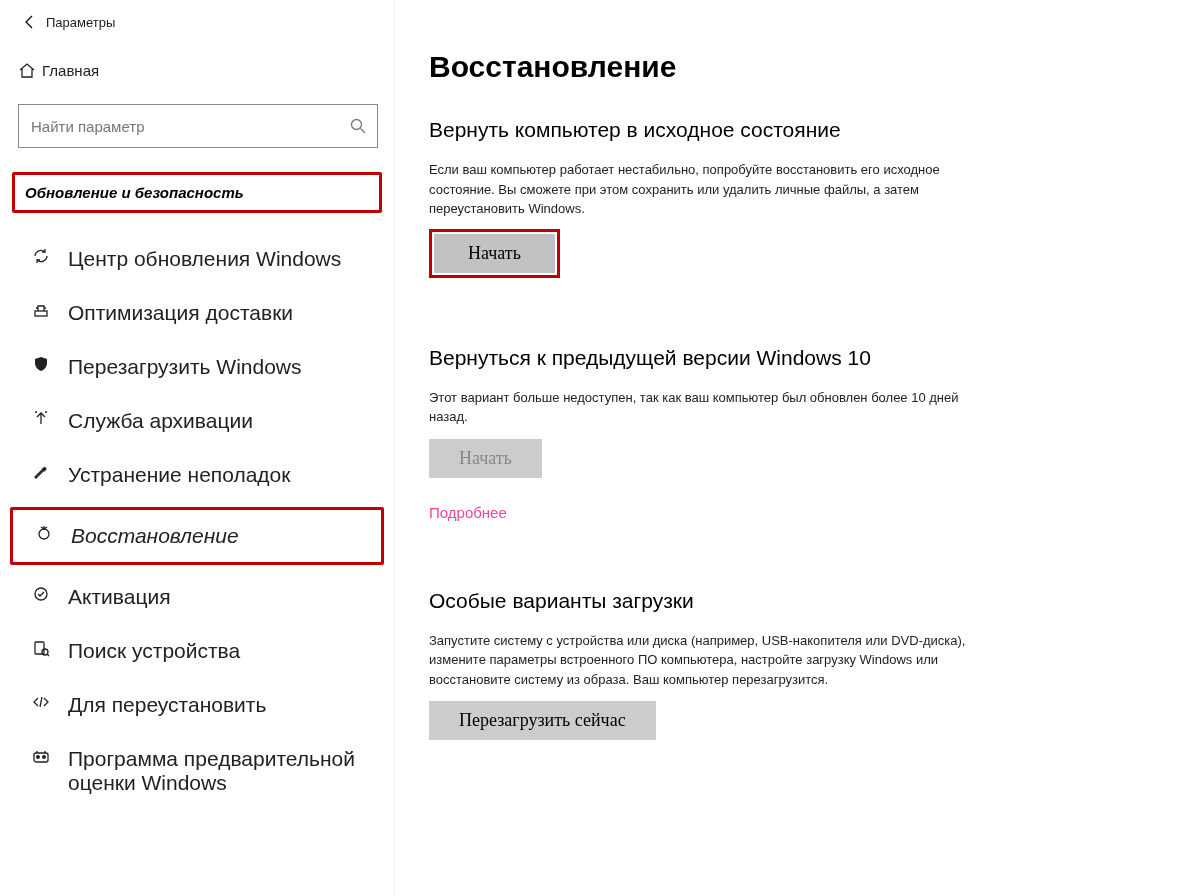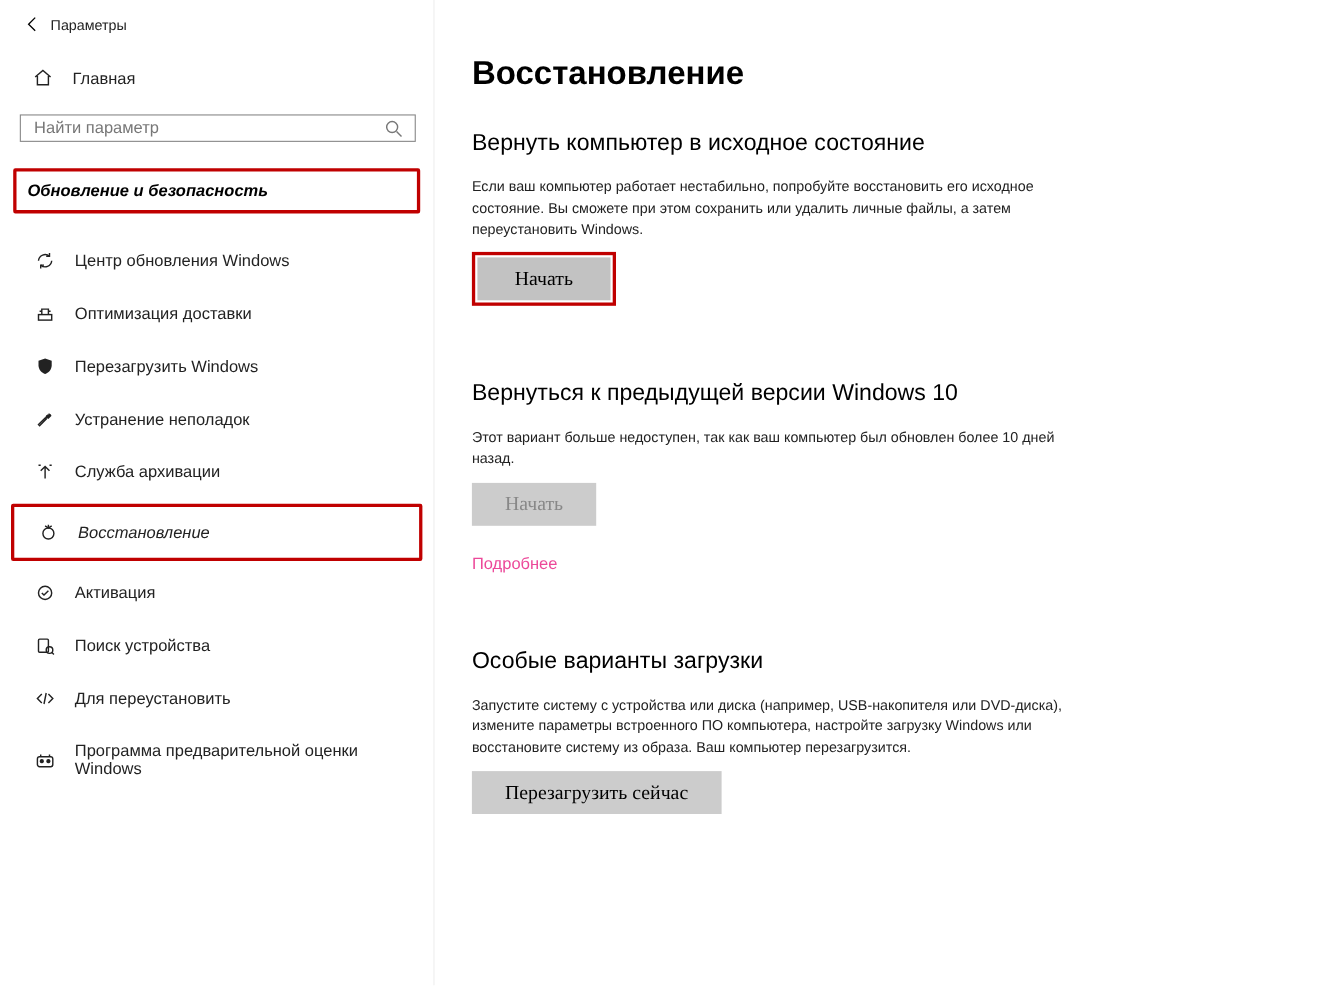--- a/index.html
+++ b/index.html
@@ -32,32 +32,31 @@
     font-size: 13px;
     color: #222;
   }
   .back-arrow {
     width: 16px; height: 16px;
     display:inline-block;
   }
   .back-arrow svg { width:16px; height:16px; display:block; }
   .home-row {
     display: flex;
-    align-items: center;
-    gap: 18px;
-    padding: 14px 0 14px 30px;
+    gap: 6px;
+    padding: 14px 0 14px 18px;
     font-size: 15px;
     color: #222;
   }
   .icon { width:18px; height:18px; display:inline-flex; align-items:center; justify-content:center; }
   .icon svg { width:18px; height:18px; }
   .search-wrap { padding: 10px 16px 10px 18px; }
   .search-box {
     border: 1px solid #888;
-    height: 25px;
+    height: 44px;
     display: flex;
     align-items: center;
     padding: 0 10px;
     color: #666;
     font-size: 15px;
     justify-content: flex-start;
   }
   .search-box input {
     border: none; outline: none;
     background: transparent;
@@ -75,24 +74,24 @@
     color: #000;
   }
   .hl-red {
     border: 3px solid #c00000;
     border-radius: 2px;
     font-style: italic;
   }
   .nav-list { padding: 12px 0 0 0; }
   .nav-item {
     display: flex;
-    align-items: center;
+    align-items: flex-start;
     gap: 18px;
     padding: 14px 10px 14px 22px;
-    font-size: 15px;
+    font-size: 21px;
     color: #222;
     cursor: pointer;
     margin: 2px 10px;
   }
   .nav-item.hl-red { margin: 6px 10px; }
   .main {
     flex: 1;
     padding: 50px 20px 0 34px;
     overflow: hidden;
   }
@@ -209,33 +208,33 @@
               <path d="M9 2l6 2v4c0 4-3 7-6 8-3-1-6-4-6-8V4z"></path>
               <path d="M9 2l6 2v4c0 4-3 7-6 8V2z" fill="#fff" opacity="0"></path>
             </svg>
         </span>
         <span>Перезагрузить Windows</span>
       </div>
 
       <div class="nav-item">
         <span class="icon">
           <svg viewBox="0 0 18 18" fill="none" stroke="#222" stroke-width="1.3">
+              <path d="M9 15V4M5 8l4-4 4 4M3 3h2M13 3h2"></path>
+            </svg>
+        </span>
+        <span>Служба архивации</span>
+      </div>
+
+      <div class="nav-item">
+        <span class="icon">
+          <svg viewBox="0 0 18 18" fill="none" stroke="#222" stroke-width="1.3">
               <path d="M13 5a3 3 0 0 1-4 3l-6 6 1 1 6-6a3 3 0 0 1 3-4l-2 2 1 1 2-2z"></path>
             </svg>
         </span>
         <span>Устранение неполадок</span>
-      </div>
-
-      <div class="nav-item">
-        <span class="icon">
-          <svg viewBox="0 0 18 18" fill="none" stroke="#222" stroke-width="1.3">
-              <path d="M9 15V4M5 8l4-4 4 4M3 3h2M13 3h2"></path>
-            </svg>
-        </span>
-        <span>Служба архивации</span>
       </div>
 
       <div class="nav-item hl-red">
         <span class="icon">
           <svg viewBox="0 0 18 18" fill="none" stroke="#222" stroke-width="1.3">
               <circle cx="9" cy="10" r="5"></circle>
               <path d="M9 5V2M6 3l3 2 3-2"></path>
             </svg>
         </span>
         <span>Восстановление</span>

